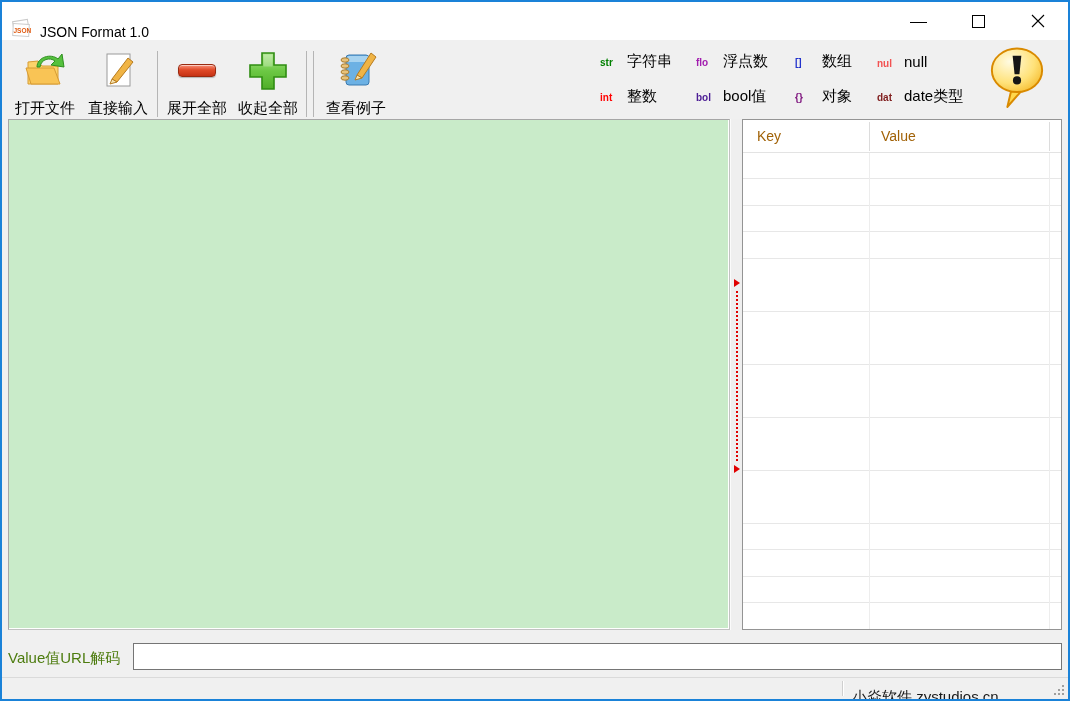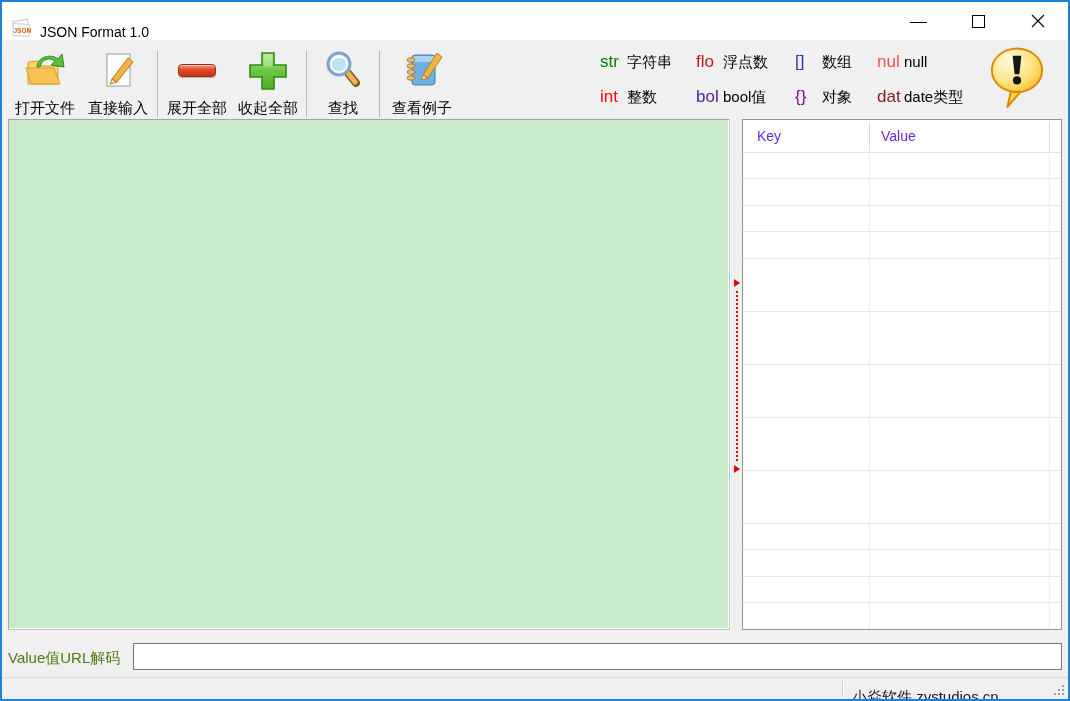--- a/index.html
+++ b/index.html
@@ -45,21 +45,21 @@
     border:1px solid #992a10; box-shadow: inset 0 1px 0 rgba(255,255,255,.55), 0 1px 1px rgba(0,0,0,.25);
   }
 
   
   .legend {
     position:absolute; left:598px; top:42px;
     display:grid; grid-template-columns:96px 99px 82px auto; grid-auto-rows:35px;
     align-items:center; font-size:15px; color:#000;
   }
   .legend-item { white-space:nowrap; }
-  .legend-tag { font-weight:normal; font-size:17px; display:inline-block; min-width:27px; }
+  .legend-tag { font-weight:bold; font-size:10px; display:inline-block; min-width:27px; }
   .about-bubble { position:absolute; left:986px; top:44px; }
 
   
   .tree-panel {
     position:absolute; left:6px; top:117px; width:722px; height:511px;
     border:1px solid; border-color:#a6a6a6 #c2c2c2 #c2c2c2 #a6a6a6;
     box-shadow: inset -1px -1px 0 #ffffff;
   }
   .splitter {
     position:absolute; left:728px; top:117px; width:14px; height:511px;
@@ -74,21 +74,21 @@
     border-top:4px solid transparent; border-bottom:4px solid transparent;
     border-left:6px solid #e00000; }
   .split-arrow.top { top:160px; }
   .split-arrow.bottom { top:346px; }
 
   .kv-table {
     position:absolute; left:740px; top:117px; width:320px; height:511px;
     background:#fff; border:1px solid #949494; overflow:hidden;
   }
   .kv-header { position:relative; height:33px; border-bottom:1px solid #e3e3e3; background:#fff; }
-  .kv-h-cell { position:absolute; top:0; height:46px; line-height:33px; font-size:14px; color:#6d28d9; }
+  .kv-h-cell { position:absolute; top:0; height:46px; line-height:33px; font-size:14px; color:#a16207; }
   .kv-h-key { left:14px; }
   .kv-h-value { left:138px; }
   .kv-h-sep { position:absolute; top:2px; height:29px; width:1px; background:#dcdcdc; }
   .kv-body {
     position:relative; height:476px;
     background-image:repeating-linear-gradient(to bottom, transparent 0 25.5px, #e7e7e7 25.5px 26.5px);
   }
   .kv-col-sep { position:absolute; top:0; bottom:0; width:1px; background:#ededed; }
 
   
@@ -180,32 +180,20 @@
           </defs>
           <path d="M16 4 h12 v12 h12 v12 h-12 v12 h-12 v-12 H4 V16 h12 z" fill="url(#plusg)" stroke="#2f8d12" stroke-width="1.6"></path>
           <path d="M17.5 5.5 h9 v12 h-9 z" fill="rgba(255,255,255,0.25)"></path>
         </svg>
       </div>
       <div class="tb-label">收起全部</div>
     </div>
 
     <div class="tb-sep"></div>
 
-    <div class="tb-btn w66">
-      <div class="tb-icon">
-        <svg width="42" height="44" viewBox="0 0 42 44">
-          <path d="M26 24 L34 34" stroke="#8a5a1a" stroke-width="8" stroke-linecap="round"></path>
-          <path d="M26 24 L33 33" stroke="#e9b45a" stroke-width="5" stroke-linecap="round"></path>
-          <circle cx="17" cy="15" r="11" fill="#d6edf9" stroke="#7aa6c8" stroke-width="3"></circle>
-          <circle cx="17" cy="15" r="8" fill="#bfe2f4" stroke="#ffffff" stroke-width="1.5"></circle>
-          <path d="M11 11 c2 -3 7 -4 10 -2" stroke="#ffffff" stroke-width="2" fill="none" stroke-linecap="round"></path>
-        </svg>
-      </div>
-      <div class="tb-label">查找</div>
-    </div>
 
     <div class="tb-sep"></div>
 
     <div class="tb-btn w78">
       <div class="tb-icon">
         <svg width="46" height="44" viewBox="0 0 46 44">
           <rect x="13" y="6" width="23" height="30" rx="3" fill="#6cb1e4" stroke="#3a7ab0"></rect>
           <path d="M14 9 a2 2 0 0 1 2-2 h18 a2 2 0 0 1 2 2 v4 H14 z" fill="#a7d3f0"></path>
           <ellipse cx="12" cy="11" rx="4" ry="2.2" fill="#e8c27a" stroke="#a97c2f"></ellipse>
           <ellipse cx="12" cy="17" rx="4" ry="2.2" fill="#e8c27a" stroke="#a97c2f"></ellipse>
@@ -217,21 +205,21 @@
       </div>
       <div class="tb-label">查看例子</div>
     </div>
   </div>
 
   <div class="legend">
     <div class="legend-item">
       <span class="legend-tag" style="color: rgb(0, 128, 0);">str</span><span>字符串</span>
     </div>
     <div class="legend-item">
-      <span class="legend-tag" style="color: #b91c1c;">flo</span><span>浮点数</span>
+      <span class="legend-tag" style="color: #a21caf;">flo</span><span>浮点数</span>
     </div>
     <div class="legend-item">
       <span class="legend-tag" style="color: rgb(35, 51, 204);">[]</span><span>数组</span>
     </div>
     <div class="legend-item">
       <span class="legend-tag" style="color: rgb(242, 82, 82);">nul</span><span>null</span>
     </div>
     <div class="legend-item">
       <span class="legend-tag" style="color: rgb(255, 0, 0);">int</span><span>整数</span>
     </div>

